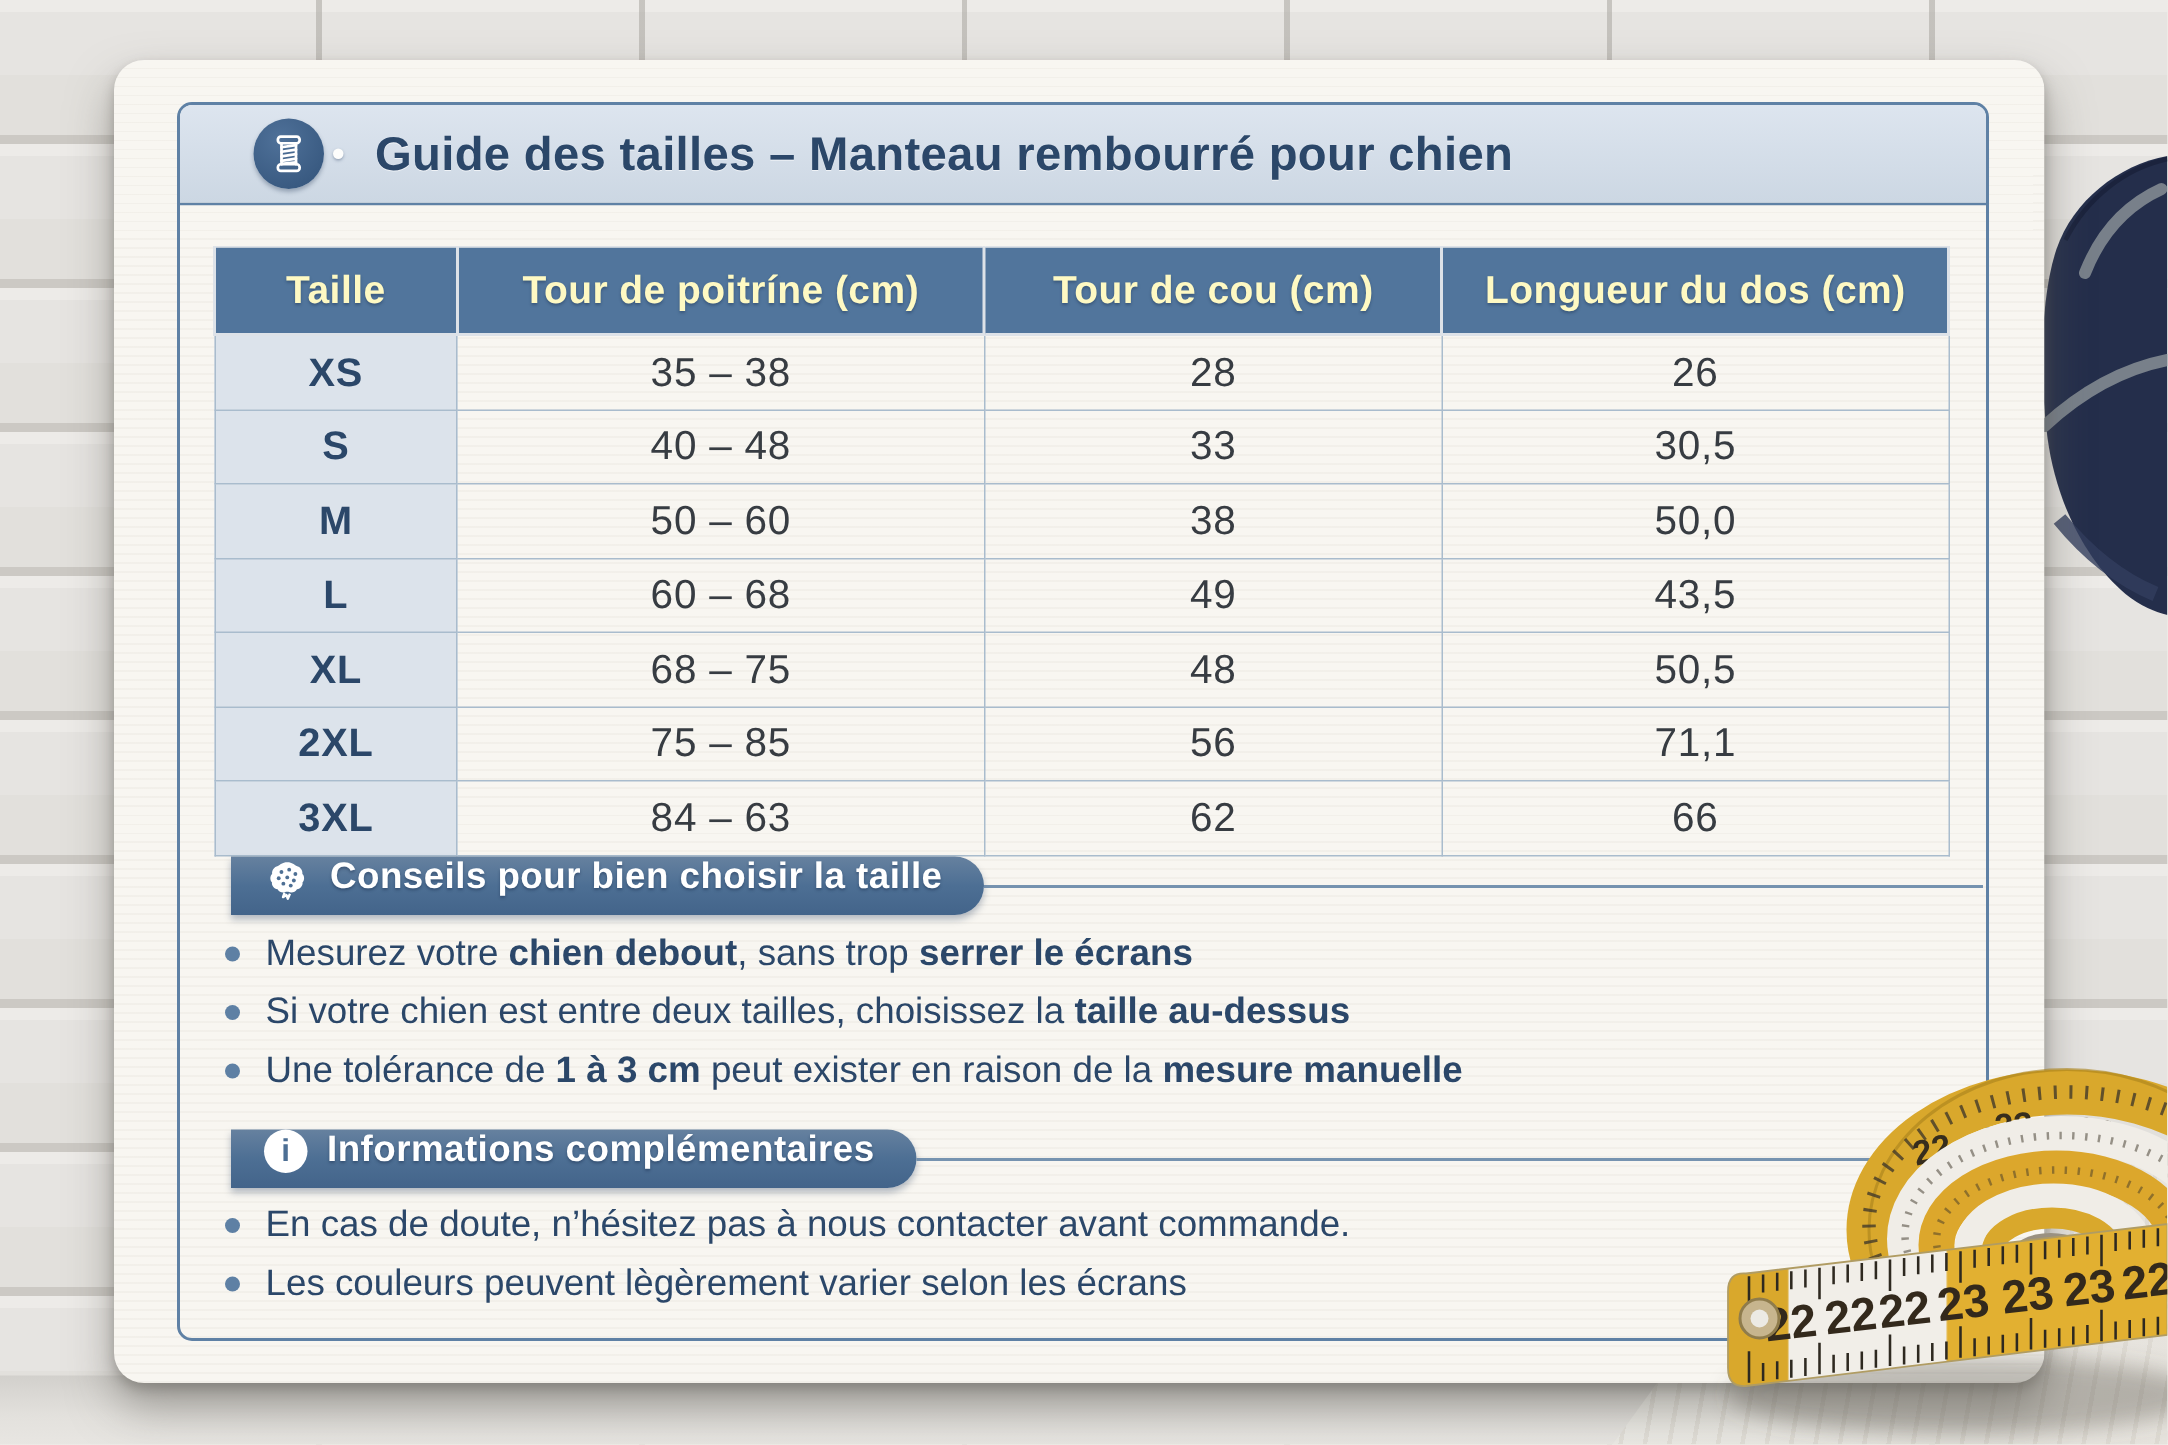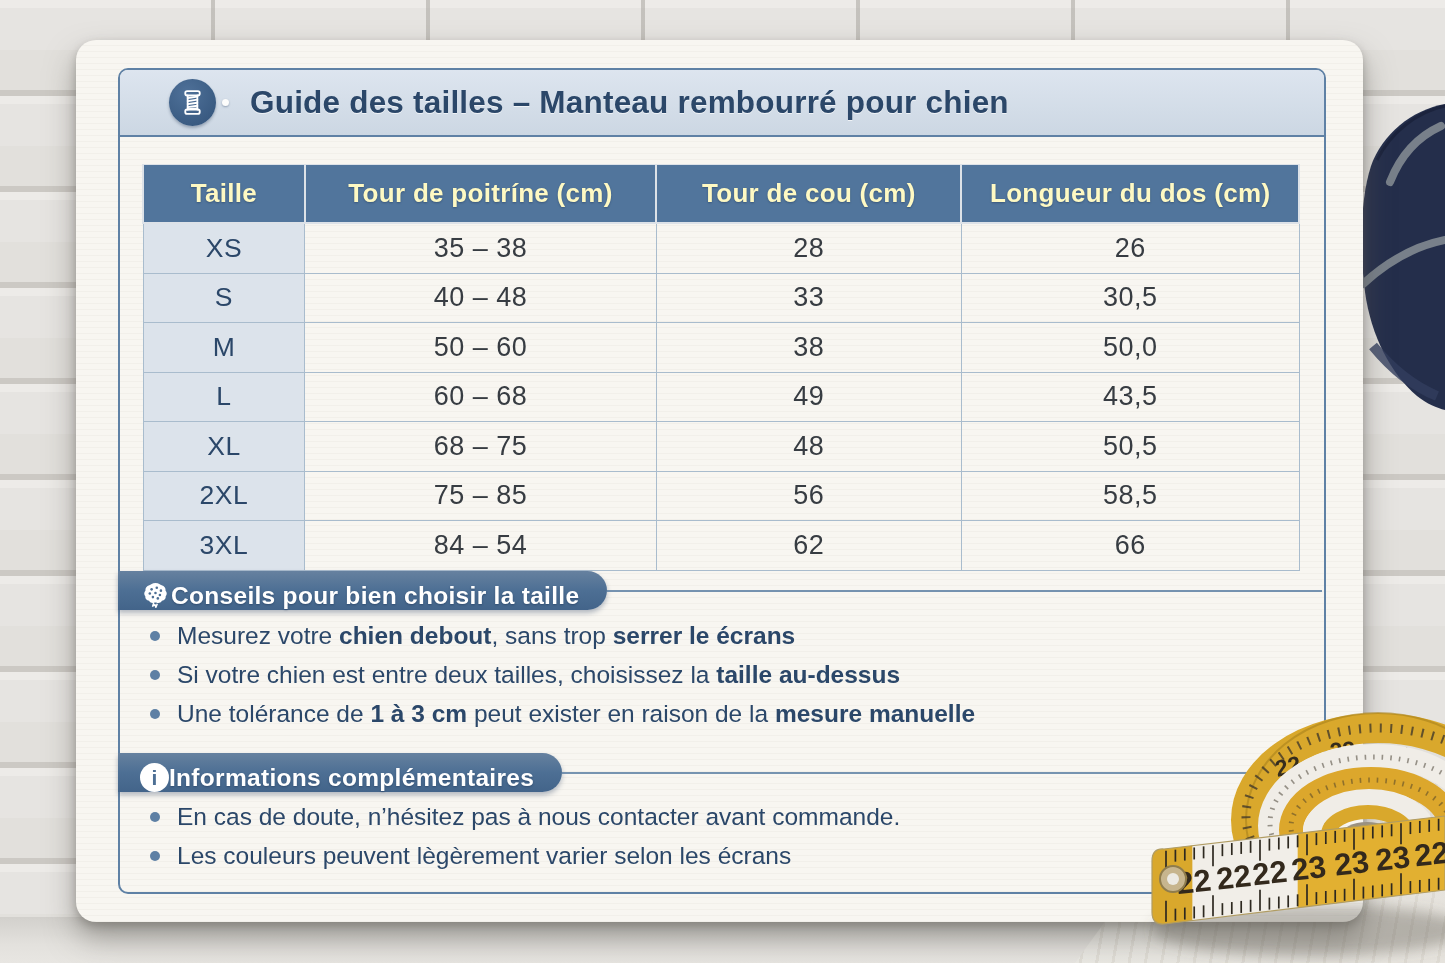--- a/index.html
+++ b/index.html
@@ -82,34 +82,35 @@
     font-size:26px;font-weight:700;letter-spacing:.3px;
     border:2.5px solid #dde2e8;border-top-width:1.5px;
     text-shadow:0 1px 2px rgba(25,45,75,.4);
   }
   .size-table td{
     height:46.5px;font-size:27px;color:#373c42;
     border:1px solid #a9bccd;letter-spacing:.5px;
   }
   .size-table td.c-size{
     background:#dce3eb;color:var(--accent-navy,#2b4769);
-    font-weight:400;font-size:26.5px;
+    font-weight:700;font-size:26.5px;
   }
 
   
   .section-row{position:absolute;left:-2px;right:0;display:flex;align-items:center;}
   .s1{top:501px;} .s2{top:683px;}
   .pill{
-    height:39px;display:flex;align-items:flex-end;
+    height:39px;display:flex;align-items:flex-start;gap:13px;
     padding:0 28px 0 22px;border-radius:0 20px 20px 0;
     background:linear-gradient(180deg,#66819f 0%, var(--pill-blue,#4d6f94) 50%, #43648a 100%);
     color:#fff;font-weight:700;font-size:24.5px;letter-spacing:.3px;
     box-shadow:0 3px 5px rgba(50,70,100,.35);
     text-shadow:0 1px 2px rgba(25,45,75,.45);
     white-space:nowrap;
+    margin-left:36px;
   }
   .rule{flex:1;height:2px;background:var(--frame-blue,#64809f);opacity:.85;margin-right:2px;}
   .picon{display:flex;align-items:center;justify-content:center;flex:none;}
   .info-circle{
     width:29px;height:29px;border-radius:50%;background:#fff;flex:none;
     color:var(--pill-blue,#4d6f94);font-weight:800;font-size:21px;
     display:flex;align-items:center;justify-content:center;text-shadow:none;
   }
 
   
@@ -204,25 +205,25 @@
             <tr>
               <td class="c-size">XL</td>
               <td class="c-val">68 – 75</td>
               <td class="c-val">48</td>
               <td class="c-val">50,5</td>
             </tr>
             <tr>
               <td class="c-size">2XL</td>
               <td class="c-val">75 – 85</td>
               <td class="c-val">56</td>
-              <td class="c-val">58,5</td>
+              <td class="c-val">71,1</td>
             </tr>
             <tr>
               <td class="c-size">3XL</td>
-              <td class="c-val">84 – 54</td>
+              <td class="c-val">84 – 63</td>
               <td class="c-val">62</td>
               <td class="c-val">66</td>
             </tr>
           </tbody>
       </table>
 
       <div class="section-row s1">
         <div class="pill">
           <span class="picon">
             <svg viewBox="0 0 24 24" width="31" height="31">

